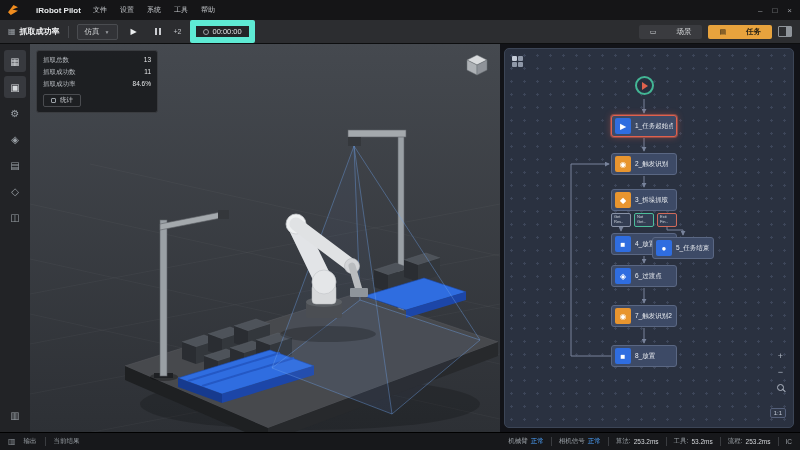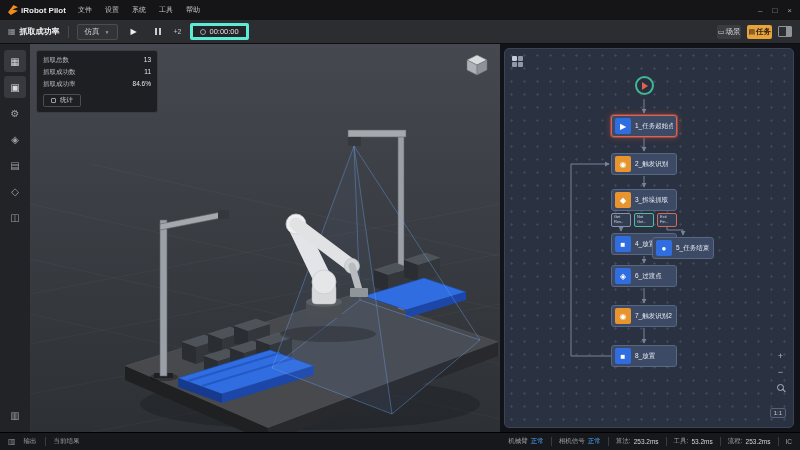--- a/index.html
+++ b/index.html
@@ -2,45 +2,45 @@
 <html><head>
 <meta charset="utf-8">
 <style>
   * { margin:0; padding:0; box-sizing:border-box; }
   html,body { width:800px; height:450px; overflow:hidden; background:#000; }
   .app { width:800px; height:450px; display:flex; flex-direction:column;
          font-family:"Liberation Sans","DejaVu Sans",sans-serif; color:#d6d8da; background:#1b1c1f; }
 
   
   .titlebar { flex:0 0 20px; background:#151517; display:flex; align-items:center; padding:0 8px; gap:12px; }
-  .logo { display:flex; align-items:center; gap:3px; }
+  .logo { display:flex; align-items:center; gap:18px; }
   .logo-mark { width:10px; height:10px; background:#f08c1e;
                clip-path:polygon(0 72%, 55% 0, 100% 22%, 45% 45%, 100% 58%, 28% 100%); }
   .app-name { font-size:8px; font-weight:bold; color:#e9ebed; }
   .menus { display:flex; gap:13px; font-size:7px; color:#c3c6ca; }
   .win-controls { margin-left:auto; display:flex; gap:10px; font-size:8px; color:#9b9ea3; }
 
   
   .toolbar { flex:0 0 24px; background:#2c2d30; border-bottom:1px solid #0d0e0f;
              display:flex; align-items:center; gap:8px; padding:0 8px; }
   .proj { display:flex; gap:4px; align-items:center; font-size:8px; font-weight:bold; color:#f1f2f3; }
   .proj-icon { color:#9aa0a6; font-size:8px; font-weight:normal; }
   .vsep { width:1px; height:12px; background:#46484c; }
   .sim-dd { display:flex; align-items:center; gap:5px; font-size:7.5px; padding:2px 7px;
             border:1px solid #4a4c50; border-radius:2px; background:#323337; }
   .caret { font-size:5px; color:#9b9ea3; }
   .tb-btn { width:16px; height:16px; display:flex; align-items:center; justify-content:center; border-radius:2px; }
   .play-glyph { color:#eceeef; font-size:8px; }
   .pause-bars i { display:inline-block; width:2px; height:7px; background:#caccd0; margin:0 1px; }
   .speed { font-size:7px; color:#c2c5c9; }
-  .timer { display:flex; align-items:center; gap:4px; background:#232427; border:3px solid #5eead4;
+  .timer { display:flex; align-items:center; gap:4px; background:#232427; border:6px solid #5eead4;
            border-radius:2px; padding:1px 7px; font-size:7.5px; color:#e0e2e4; }
   .clock-dot { width:6px; height:6px; border:1px solid #9b9ea3; border-radius:50%; }
   .right-cluster { margin-left:auto; display:flex; gap:6px; align-items:center; }
-  .chip-btn { display:flex; align-items:center; gap:1px; font-size:7.5px; padding:2px 1px;
+  .chip-btn { display:flex; align-items:center; gap:20px; font-size:7.5px; padding:2px 11px;
               border-radius:2px; background:#3a3b3f; color:#d6d8da; }
   .chip-btn.active { background:#e8a33d; color:#2a2315; font-weight:bold; }
   .chip-icon { font-size:7px; }
   .layout-btn { width:14px; height:11px; border:1px solid #8f949a; border-radius:1px; position:relative; }
   .layout-btn::after { content:""; position:absolute; right:0; top:0; bottom:0; width:5px; background:#8f949a; }
 
   
   .main { flex:1; display:flex; min-height:0; background:#121318; }
   .sidebar { flex:0 0 30px; background:#222326; display:flex; flex-direction:column; align-items:center;
              padding:6px 0; gap:4px; }

